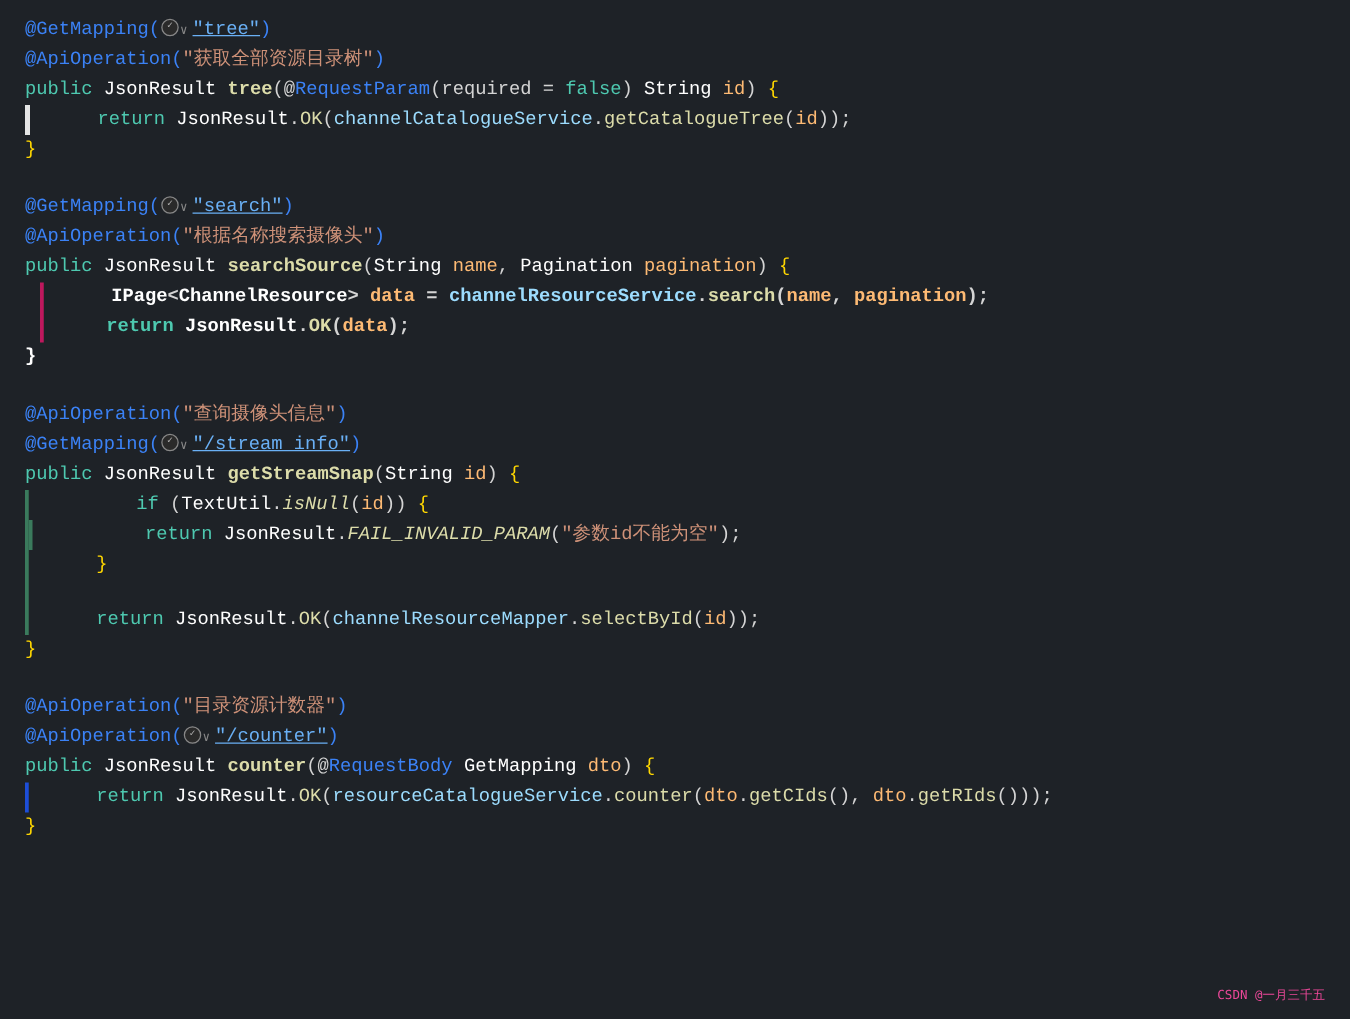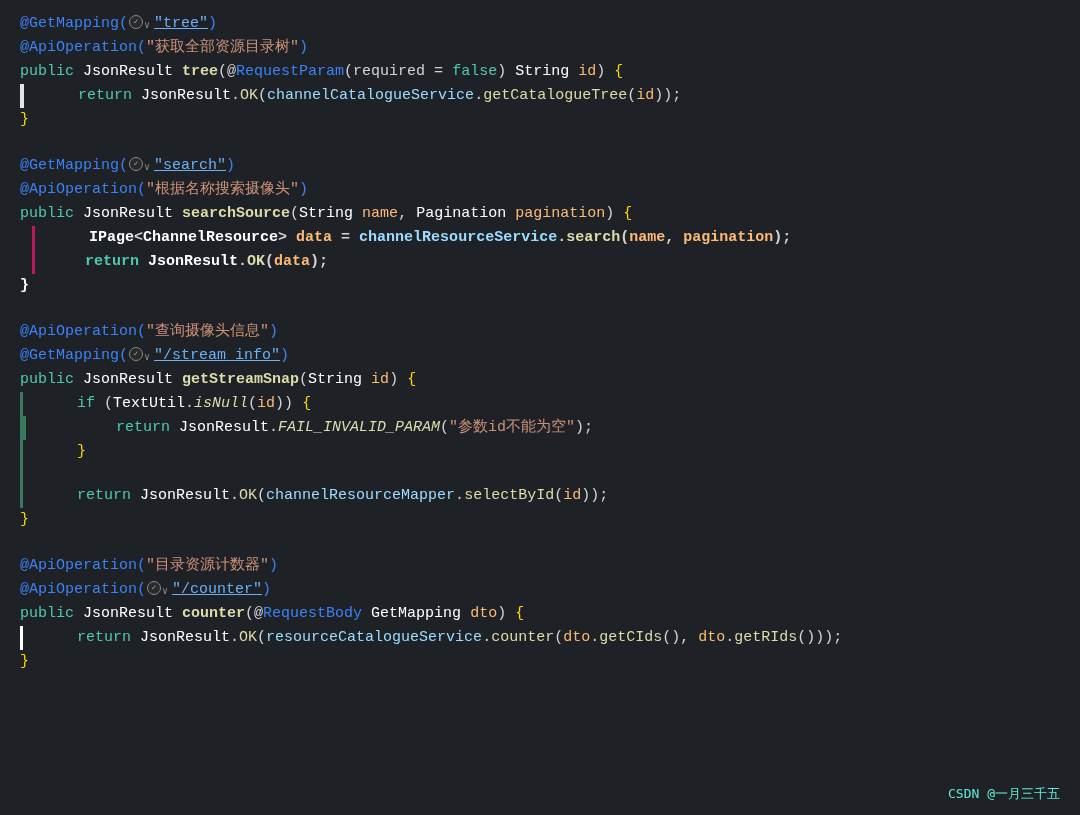--- a/index.html
+++ b/index.html
@@ -53,22 +53,22 @@
     .c-default { color: #d4d4d4; }
     .c-brace { color: #ffd700; }
     .c-italic { font-style: italic; }
     .c-light-blue { color: #9cdcfe; }
     .c-bold-white { color: #ffffff; font-weight: bold; }
 
     .watermark {
       position: absolute;
       bottom: 10px;
       right: 20px;
-      color: #5eead4;
-      font-size: 13px;
+      color: #ec4899;
+      font-size: 10px;
       font-family: 'Consolas', monospace;
       text-align: center;
     }
 
     .section-gap {
       height: 18px;
     }
 
     
     .icon-circle {
@@ -130,37 +130,37 @@
     <span class="line"><span class="c-bold-white">}</span></span>
   </div>
 
   <div class="section-gap"></div>
 
   <div class="code-block">
     <span class="line"><span class="c-annotation">@ApiOperation(</span><span class="c-string">"查询摄像头信息"</span><span class="c-annotation">)</span></span>
     <span class="line"><span class="c-annotation">@GetMapping(</span><span class="icon-circle"></span><span class="chevron">∨</span><span class="c-string-link">"/stream_info"</span><span class="c-annotation">)</span></span>
     <span class="line"><span class="c-keyword">public </span><span class="c-type">JsonResult </span><span class="c-method-bold">getStreamSnap</span><span class="c-default">(</span><span class="c-type">String </span><span class="c-param">id</span><span class="c-default">) </span><span class="c-brace">{</span></span>
     <div style="border-left: 3px solid #3a7a5c; margin-left: 0px;">
-      <span class="line" style="padding-left: 54px;"><span class="c-keyword">if </span><span class="c-default">(</span><span class="c-type">TextUtil</span><span class="c-default">.</span><span class="c-italic c-method">isNull</span><span class="c-default">(</span><span class="c-param">id</span><span class="c-default">)) </span><span class="c-brace">{</span></span>
+      <span class="line" style="padding-left: 86px;"><span class="c-keyword">if </span><span class="c-default">(</span><span class="c-type">TextUtil</span><span class="c-default">.</span><span class="c-italic c-method">isNull</span><span class="c-default">(</span><span class="c-param">id</span><span class="c-default">)) </span><span class="c-brace">{</span></span>
       <div style="border-left: 3px solid #3a7a5c; margin-left: 0px;">
         <span class="line" style="padding-left: 90px;"><span class="c-keyword">return </span><span class="c-type">JsonResult</span><span class="c-default">.</span><span class="c-method c-italic">FAIL_INVALID_PARAM</span><span class="c-default">(</span><span class="c-string">"参数id不能为空"</span><span class="c-default">);</span></span>
       </div>
       <span class="line" style="padding-left: 54px;"><span class="c-brace">}</span></span>
       <span class="blank-line"></span>
       <span class="line" style="padding-left: 54px;"><span class="c-keyword">return </span><span class="c-type">JsonResult</span><span class="c-default">.</span><span class="c-method">OK</span><span class="c-default">(</span><span class="c-light-blue">channelResourceMapper</span><span class="c-default">.</span><span class="c-method">selectById</span><span class="c-default">(</span><span class="c-param">id</span><span class="c-default">));</span></span>
     </div>
     <span class="line"><span class="c-brace">}</span></span>
   </div>
 
   <div class="section-gap"></div>
 
   <div class="code-block">
     <span class="line"><span class="c-annotation">@ApiOperation(</span><span class="c-string">"目录资源计数器"</span><span class="c-annotation">)</span></span>
     <span class="line"><span class="c-annotation">@ApiOperation(</span><span class="icon-circle"></span><span class="chevron">∨</span><span class="c-string-link">"/counter"</span><span class="c-annotation">)</span></span>
     <span class="line"><span class="c-keyword">public </span><span class="c-type">JsonResult </span><span class="c-method-bold">counter</span><span class="c-default">(@</span><span class="c-annotation">RequestBody </span><span class="c-type">GetMapping </span><span class="c-param">dto</span><span class="c-default">) </span><span class="c-brace">{</span></span>
-    <div style="border-left: 3px solid #ffffff; margin-left: 0px;">
+    <div style="border-left: 3px solid #1d4ed8; margin-left: 0px;">
       <span class="line" style="padding-left: 54px;"><span class="c-keyword">return </span><span class="c-type">JsonResult</span><span class="c-default">.</span><span class="c-method">OK</span><span class="c-default">(</span><span class="c-light-blue">resourceCatalogueService</span><span class="c-default">.</span><span class="c-method">counter</span><span class="c-default">(</span><span class="c-param">dto</span><span class="c-default">.</span><span class="c-method">getCIds</span><span class="c-default">(), </span><span class="c-param">dto</span><span class="c-default">.</span><span class="c-method">getRIds</span><span class="c-default">()));</span></span>
     </div>
     <span class="line"><span class="c-brace">}</span></span>
   </div>
 
   <div class="watermark">CSDN @一月三千五</div>
 </div>
 
 </body></html>

